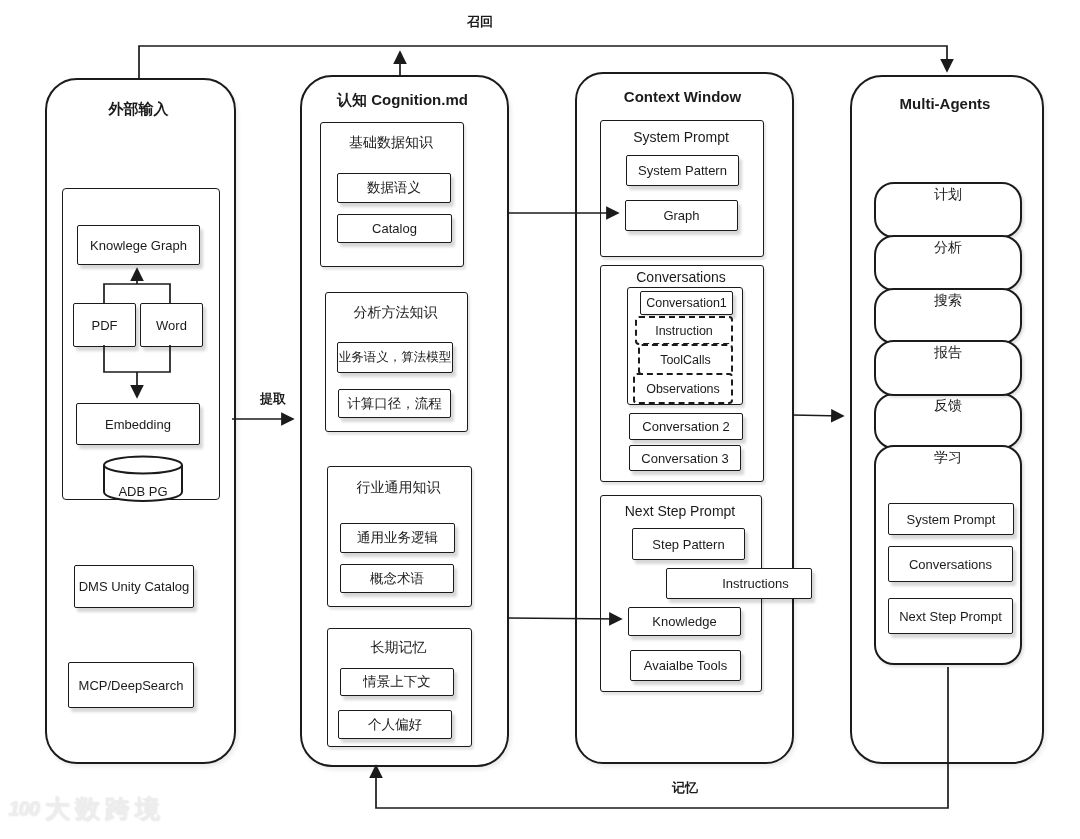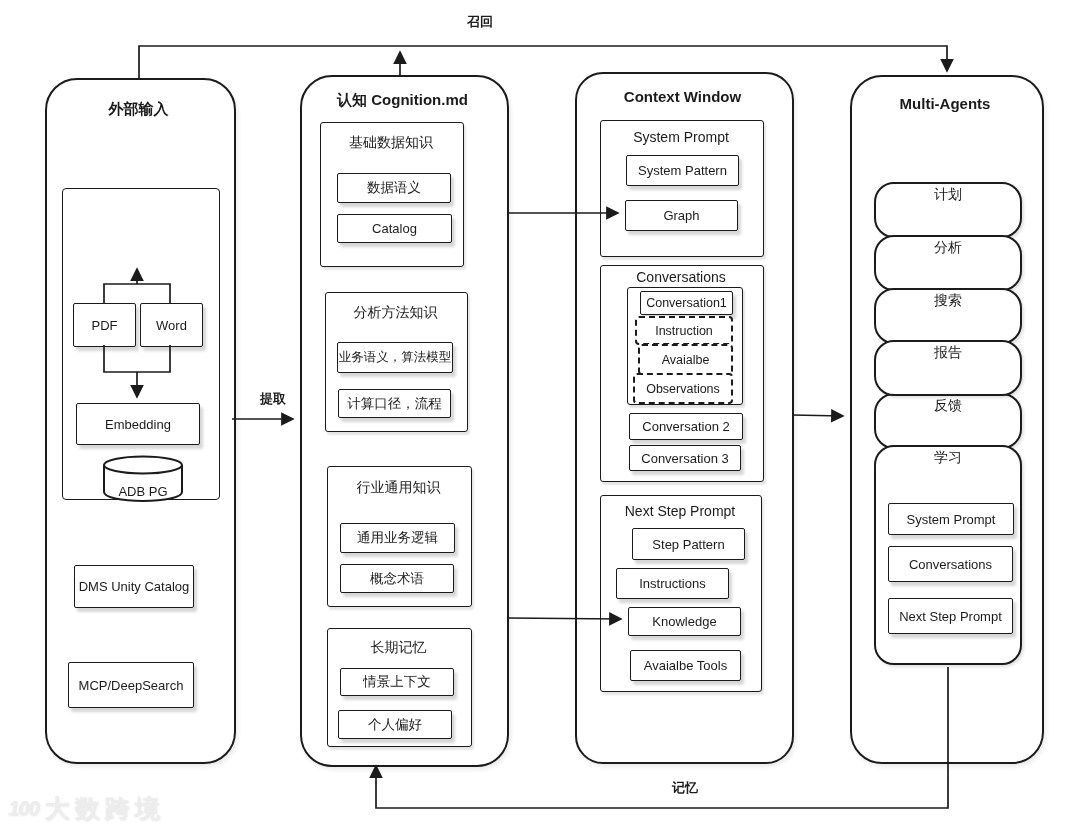--- a/index.html
+++ b/index.html
@@ -33,20 +33,21 @@
 </style>
 </head>
 <body>
 
 <div class="canvas">
 
   <div class="col" style="left:45px;top:78px;width:187px;height:682px;"></div>
   <div class="col-title" style="left:45px;top:100px;width:187px;">外部输入</div>
 
   <div class="container" style="left:62px;top:188px;width:156px;height:310px;"></div>
+  <div class="box" style="left:77px;top:225px;width:121px;height:38px;">Knowlege Graph</div>
   <div class="box" style="left:73px;top:303px;width:61px;height:42px;">PDF</div>
   <div class="box" style="left:140px;top:303px;width:61px;height:42px;">Word</div>
   <div class="box" style="left:76px;top:403px;width:122px;height:40px;">Embedding</div>
 
   <div class="cyl" style="left:100px;top:454px;width:86px;height:49px;">
     <svg width="86" height="49" viewBox="0 0 86 49">
       <path d="M4 11 v27 c0 5.5 17.5 9 39 9 s39 -3.5 39 -9 V11" fill="#ffffff" stroke="#1b1b1b" stroke-width="2"></path>
       <ellipse cx="43" cy="11" rx="39" ry="8.5" fill="#ffffff" stroke="#1b1b1b" stroke-width="2"></ellipse>
     </svg>
     <div class="cyl-label">ADB PG</div>
@@ -84,29 +85,29 @@
   <div class="group" style="left:600px;top:120px;width:162px;height:135px;"></div>
   <div class="group-title" style="left:600px;top:129px;width:162px;">System Prompt</div>
   <div class="box" style="left:626px;top:155px;width:111px;height:29px;">System Pattern</div>
   <div class="box" style="left:625px;top:200px;width:111px;height:29px;">Graph</div>
 
   <div class="group" style="left:600px;top:265px;width:162px;height:215px;"></div>
   <div class="group-title" style="left:600px;top:269px;width:162px;">Conversations</div>
   <div class="wrapper" style="left:627px;top:287px;width:114px;height:116px;"></div>
   <div class="box" style="left:640px;top:291px;width:91px;height:22px;font-size:12.5px;">Conversation1</div>
   <div class="box dashed" style="left:635px;top:316px;width:94px;height:25px;font-size:12.5px;">Instruction</div>
-  <div class="box dashed" style="left:638px;top:344px;width:91px;height:27px;font-size:12.5px;">Avaialbe</div>
+  <div class="box dashed" style="left:638px;top:344px;width:91px;height:27px;font-size:12.5px;">ToolCalls</div>
   <div class="box dashed" style="left:633px;top:373px;width:96px;height:27px;font-size:12.5px;">Observations</div>
   <div class="box" style="left:629px;top:413px;width:112px;height:25px;">Conversation 2</div>
   <div class="box" style="left:629px;top:445px;width:110px;height:24px;">Conversation 3</div>
 
   <div class="group" style="left:600px;top:495px;width:160px;height:195px;"></div>
   <div class="group-title" style="left:600px;top:503px;width:160px;">Next Step Prompt</div>
   <div class="box" style="left:632px;top:528px;width:111px;height:30px;">Step Pattern</div>
-  <div class="box" style="left:616px;top:568px;width:111px;height:29px;">Instructions</div>
+  <div class="box" style="left:666px;top:568px;width:111px;height:29px;padding-left:33px;">Instructions</div>
   <div class="box" style="left:628px;top:607px;width:111px;height:27px;">Knowledge</div>
   <div class="box" style="left:630px;top:650px;width:109px;height:29px;">Avaialbe Tools</div>
 
   <div class="col" style="left:850px;top:75px;width:190px;height:685px;"></div>
   <div class="col-title" style="left:850px;top:95px;width:190px;">Multi-Agents</div>
 
   <div class="agent-card" style="top:182px;height:56px;">计划</div>
   <div class="agent-card" style="top:235px;height:56px;">分析</div>
   <div class="agent-card" style="top:288px;height:56px;">搜索</div>
   <div class="agent-card" style="top:393px;height:56px;">反馈</div>

